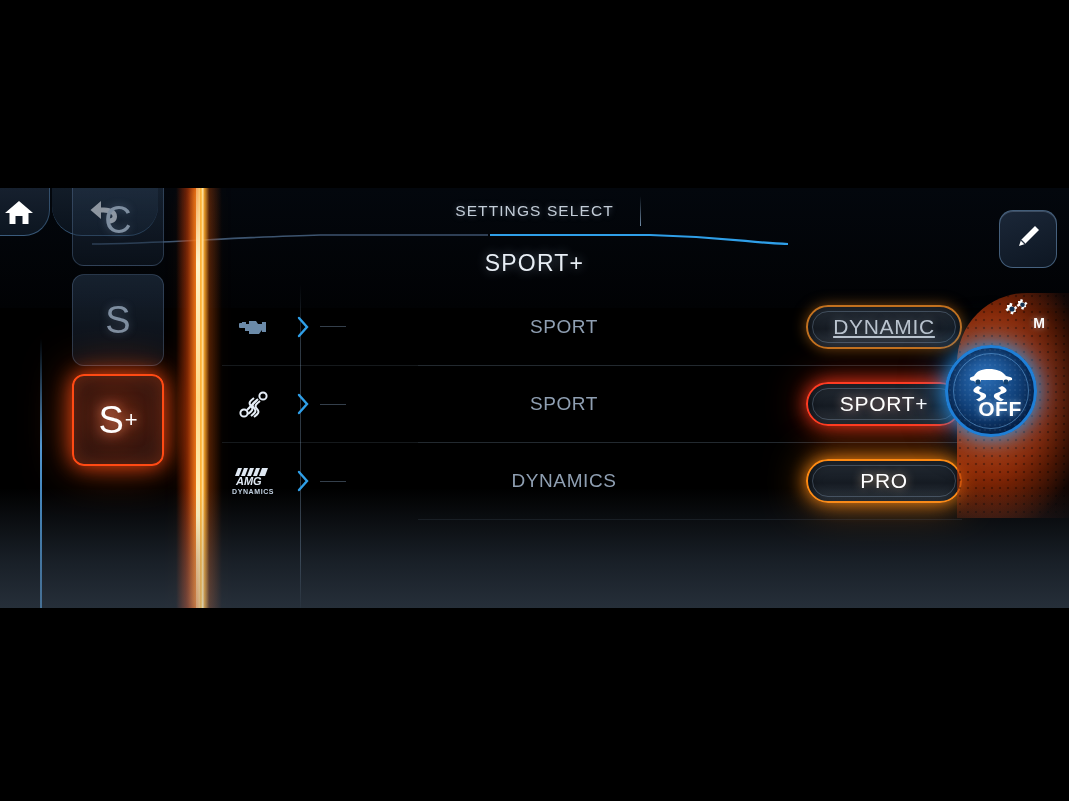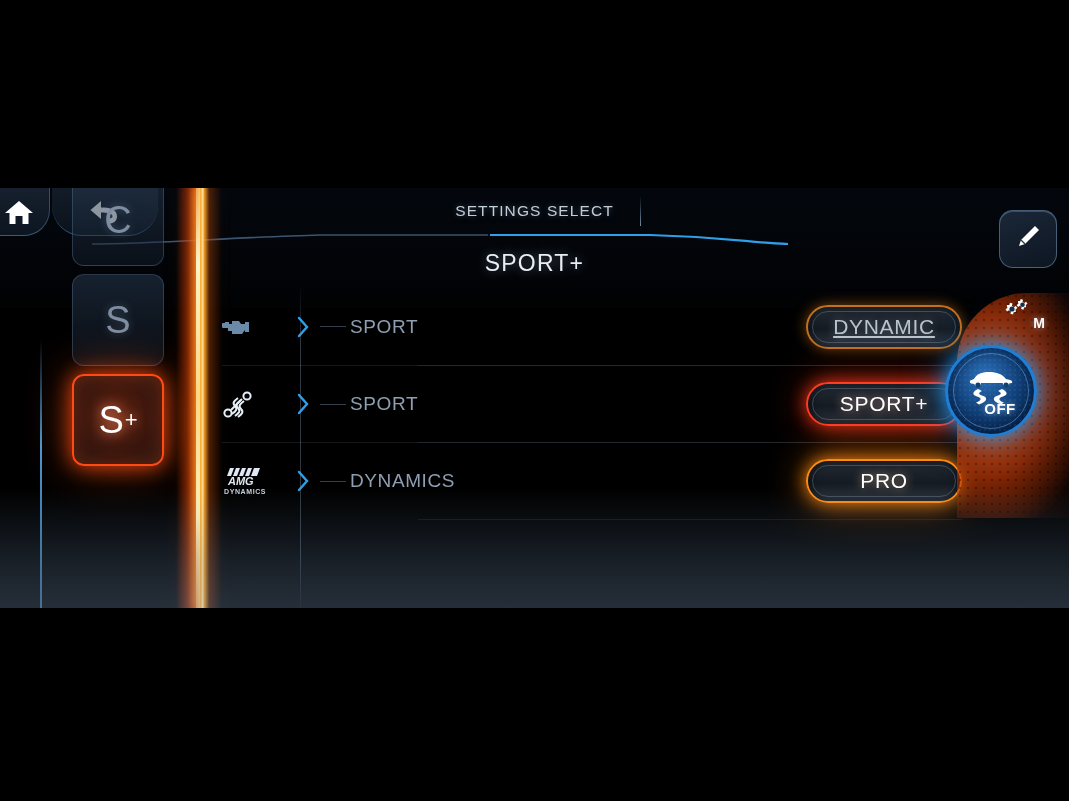--- a/index.html
+++ b/index.html
@@ -130,28 +130,28 @@
   }
 
   
   #rows{ position:absolute; left:222px; top:100px; width:740px; }
   .row{
     position:relative; height:77px; display:flex; align-items:center;
     border-top:1px solid rgba(160,190,220,.13);
   }
   .row:first-child{ border-top:none; }
   .row-icon{
-    width:64px; display:flex; align-items:center; justify-content:flex-start;
+    width:64px; display:flex; align-items:center; justify-content:center;
   }
   .row-chev{ width:34px; display:flex; align-items:center; justify-content:center; }
   .row-dash{
     width:26px; height:1px; background:rgba(150,180,215,.35); margin-right:4px;
   }
   .row-label{
-    flex:1; text-align:left; padding-right:28px;
+    flex:1; text-align:center; padding-right:28px;
     color:#8f9fb2; font-size:19px; letter-spacing:.6px;
   }
   .pill{
     width:156px; height:44px; border-radius:22px;
     display:flex; align-items:center; justify-content:center;
     font-size:21px; letter-spacing:.7px;
     background:linear-gradient(180deg, rgba(40,48,58,.92) 0%, rgba(22,28,36,.95) 55%, rgba(52,60,70,.9) 100%);
     position:relative;
   }
   .pill.orange-dim{
@@ -223,21 +223,21 @@
   #esp-btn::before{
     content:""; position:absolute; inset:5px; border-radius:50%;
     border:1px solid rgba(120,190,250,.45);
   }
   #esp-btn::after{
     content:""; position:absolute; inset:0; border-radius:50%;
     background-image:radial-gradient(circle at 2px 2px, rgba(255,255,255,.05) .8px, rgba(0,0,0,0) 1.1px);
     background-size:5px 5px;
   }
   .esp-stack{ position:relative; z-index:2; display:flex; flex-direction:column; align-items:center; }
-  .esp-off{ color:#fff; font-size:15px; font-weight:bold; letter-spacing:.5px; margin-top:-9px; margin-left:18px;
+  .esp-off{ color:#fff; font-size:21px; font-weight:bold; letter-spacing:.5px; margin-top:-9px; margin-left:18px;
     text-shadow:0 0 6px rgba(160,210,255,.7); }
 
   
   #floor{
     position:absolute; left:0; bottom:0; width:100%; height:120px;
     background:linear-gradient(180deg, rgba(90,120,155,0) 0%, rgba(110,140,175,.22) 60%, rgba(125,155,190,.30) 100%);
     pointer-events:none;
   }
 </style>
 </head>

